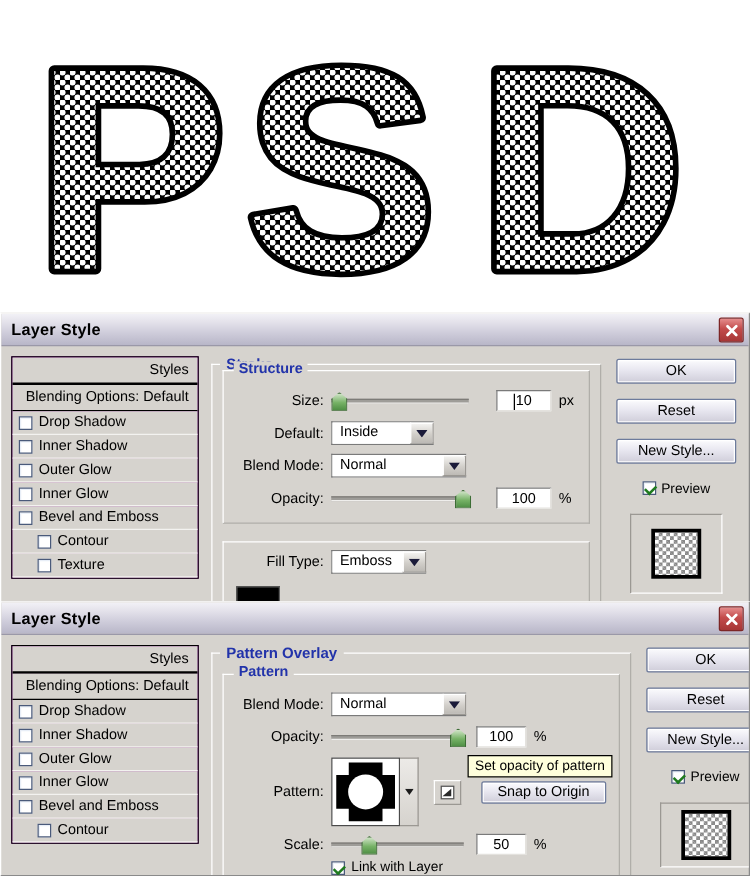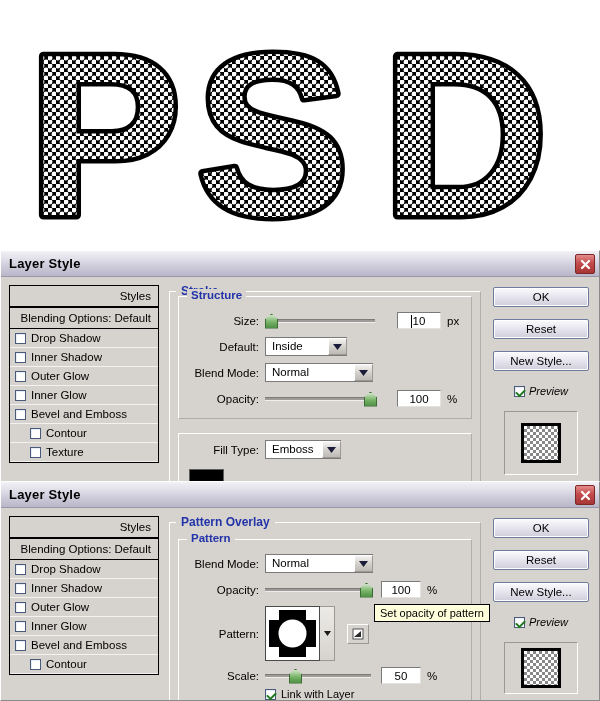--- a/index.html
+++ b/index.html
@@ -203,21 +203,21 @@
   .snap-btn{margin-left:16px;align-self:center;padding:2px 12px;}
 
   .link-row{display:flex;align-items:center;gap:5px;margin-left:76px;margin-top:2px;}
 
   
   .right-col{
     width:104px;flex:0 0 104px;display:flex;flex-direction:column;
     align-items:center;gap:12px;padding-top:2px;
   }
   .right-col .btn{width:96px;box-sizing:border-box;padding:3px 0;}
-  .prev-row{display:flex;align-items:center;gap:4px;margin-top:2px;font-style:italic;}
+  .prev-row{display:flex;gap:4px;margin-top:2px;}
   .preview-box{
     width:72px;height:72px;background:#d6d3ce;
     border:1px solid #9b9893;border-right-color:#fff;border-bottom-color:#fff;
     display:flex;align-items:center;justify-content:center;margin-top:2px;
   }
   .preview-inner{
     width:40px;height:40px;border:3px solid #000;box-sizing:border-box;
     background-color:#ffffff;
     background-image:
       linear-gradient(45deg,#888 25%,transparent 25%,transparent 75%,#888 75%),
@@ -483,20 +483,21 @@
                     <path d="M0 0 L3.5 5 L7 0 Z" fill="#1b1b1b"></path>
                   </svg>
               </div>
             </div>
             <div class="pat-newbtn">
               <svg width="12" height="12" viewBox="0 0 12 12">
                 <rect x="1" y="1" width="10" height="10" fill="#ffffff" stroke="#555" stroke-width="1"></rect>
                 <path d="M2 9 L9 9 L9 3 Z" fill="#2a2a2a"></path>
               </svg>
             </div>
+            <div class="btn snap-btn">Snap to Origin</div>
           </div>
 
           <div class="row" style="margin-bottom:3px;">
             <span class="row-label">Scale:</span>
             <div class="slider" style="width:106px;">
               <div class="track"></div>
               <div class="knob" style="left:24px;"></div>
             </div>
             <div class="numfield" style="width:40px;margin-left:10px;">50</div>
             <span class="unit">%</span>

